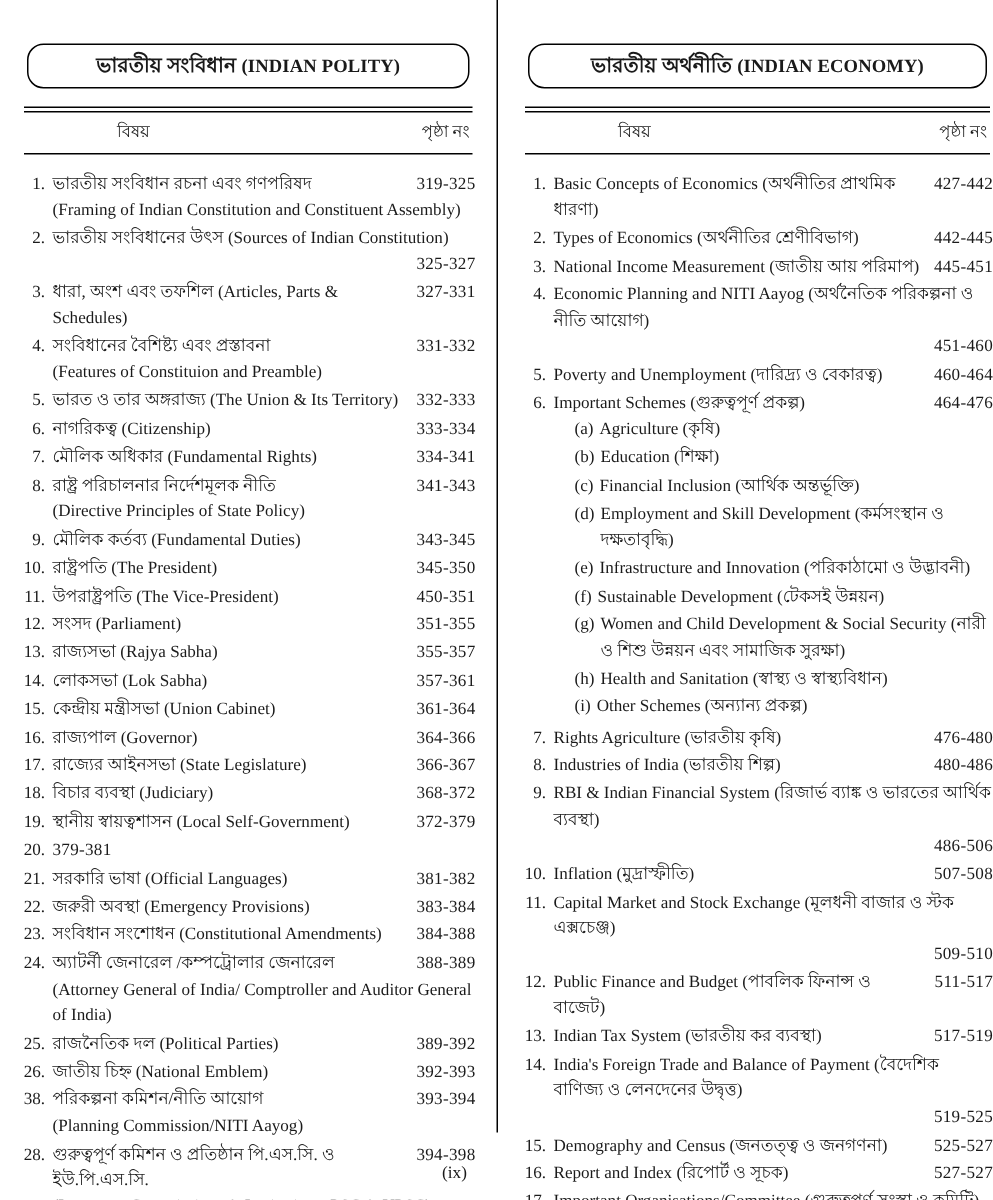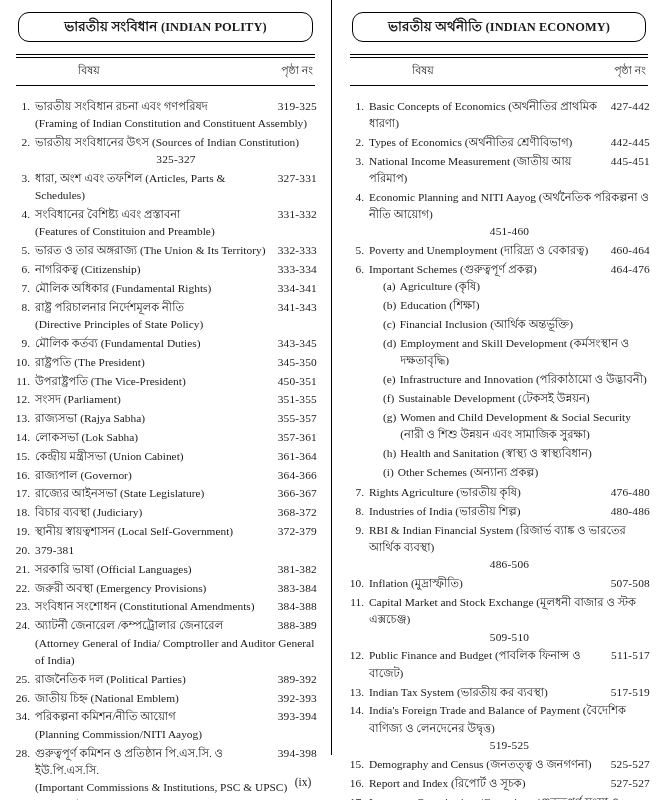--- a/index.html
+++ b/index.html
@@ -32,28 +32,28 @@
     box-sizing: border-box;
     padding: 0 10px 0 10px;
     position: relative;
   }
   .col-left {
     padding-left: 14px;
     padding-right: 14px;
   }
   .col-right {
     padding-left: 16px;
-    padding-right: 12px;
+    padding-right: 0;
     border-left: 1.2px solid #000;
     height: 755px;
   }
 
   
   .title-box {
-    margin: 12px 4px 0 4px;
+    margin: 29px 4px 0 4px;
     border: 1.3px solid #000;
     border-radius: 11px;
     height: 30px;
     display: flex;
     align-items: center;
     justify-content: center;
     box-sizing: border-box;
   }
   .title-text {
     font-size: 13.5px;
@@ -127,21 +127,21 @@
     flex: 0 0 auto;
     white-space: nowrap;
     font-size: 11.4px;
     letter-spacing: 0.2px;
   }
   .cont {
     display: block;
   }
   .cont-right {
     display: flex;
-    justify-content: center;
+    justify-content: flex-end;
   }
   .cont-left {
     display: block;
   }
   .sub {
     display: flex;
     margin-left: 14px;
     margin-bottom: 1.5px;
   }
   .sub-label {
@@ -420,21 +420,21 @@
           <div class="entry">
             <div class="num">26.</div>
             <div class="body">
               <div class="line">
                 <span class="txt">জাতীয় চিহ্ন (National Emblem)</span>
                 <span class="pg">392-393</span>
               </div>
             </div>
           </div>
           <div class="entry">
-            <div class="num">34.</div>
+            <div class="num">38.</div>
             <div class="body">
               <div class="line">
                 <span class="txt">পরিকল্পনা কমিশন/নীতি আয়োগ</span>
                 <span class="pg">393-394</span>
               </div>
               <div class="cont cont-left">(Planning Commission/NITI Aayog)</div>
             </div>
           </div>
           <div class="entry">
             <div class="num">28.</div>

